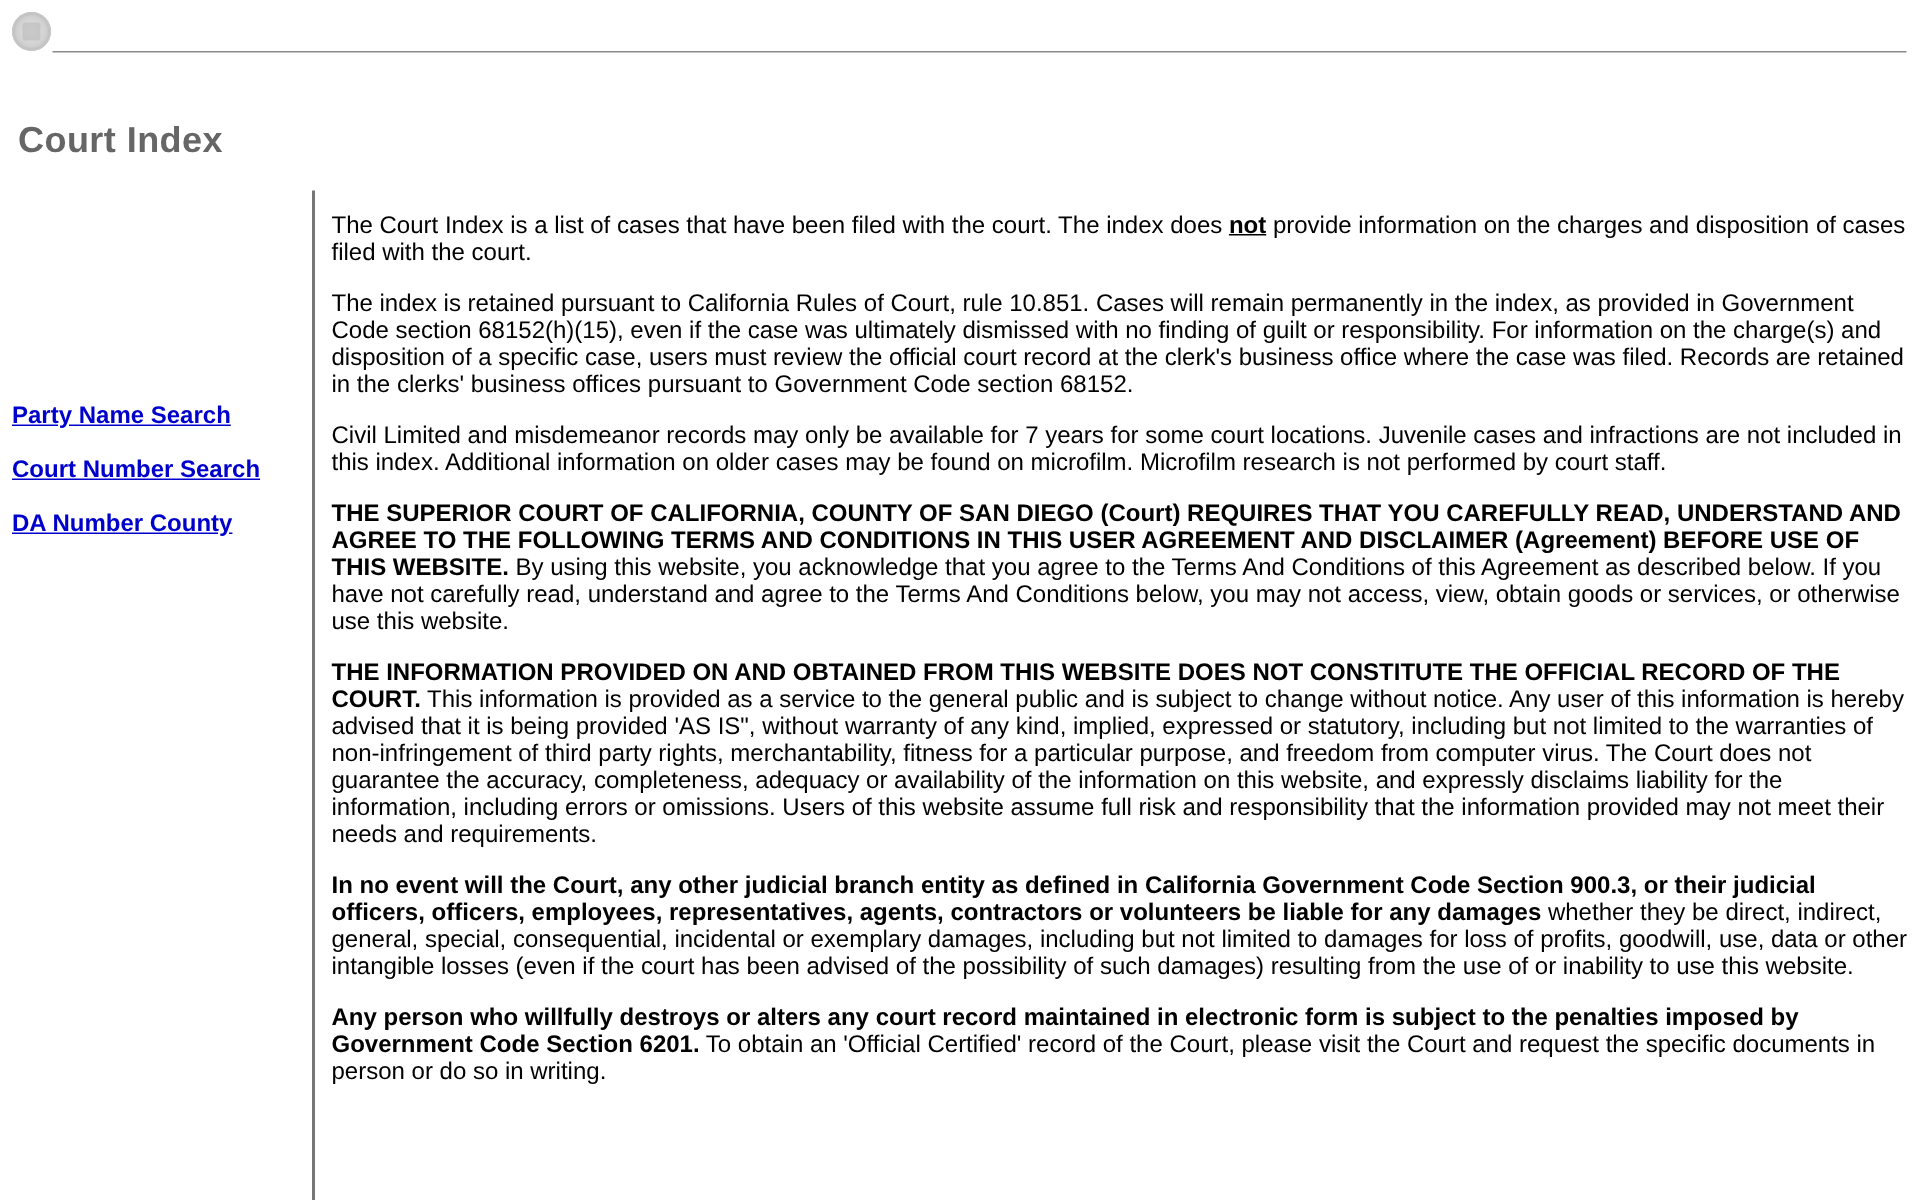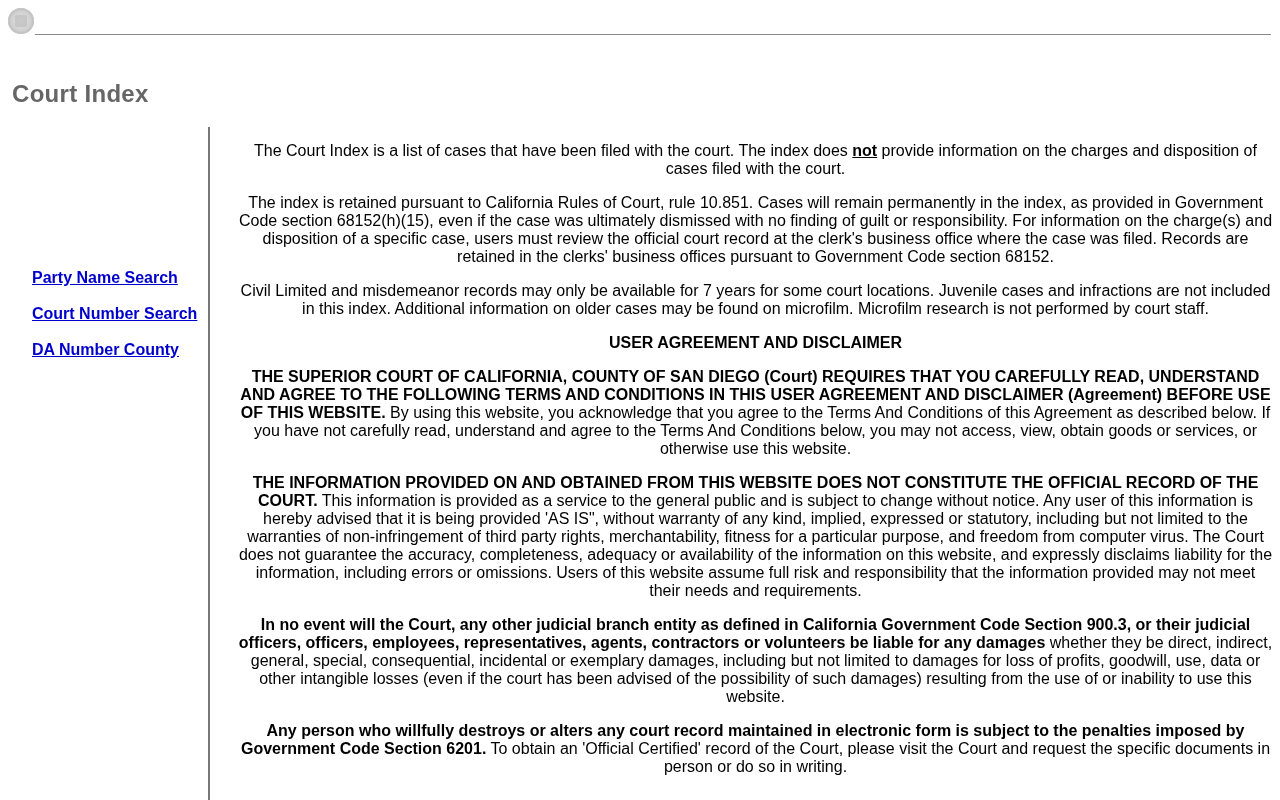--- a/index.html
+++ b/index.html
@@ -59,21 +59,20 @@
       margin: 4px;
       font-size: 24px;
       font-weight: bold;
       color: #666666;
       letter-spacing: 0.3px;
     }
     .sidebar {
       position: absolute;
       left: 8px; top: 268px;
       width: 190px;
-      margin-left: 24px;
     }
     .sidebar a {
       display: block;
       font-size: 16px;
       font-weight: bold;
       color: #0000cc;
       text-decoration: underline;
       margin-bottom: 17px;
       line-height: 19px;
       cursor: pointer;
@@ -86,22 +85,21 @@
       background: #777777;
     }
     .content {
       position: absolute;
       left: 221px; top: 142px;
       width: 1052px;
       font-size: 16px;
       line-height: 18px;
     }
     .content p {
-      margin: 0 0 16px 17px;
-      text-align: center;
+      margin: 0 0 16px 0;
     }
     .content b { font-weight: bold; }
     .content .u { text-decoration: underline; font-weight: bold; }
   </style>
 </head>
 <body>
 
 <div class="header">
   <div class="seal"></div>
   <div class="header-rule"></div>
@@ -114,18 +112,17 @@
   <a>Court Number Search</a>
   <a>DA Number County</a>
 </nav>
 
 <div class="divider"></div>
 
 <main class="content">
   <p><span>The Court Index is a list of cases that have been filed with the court. The index does </span><span class="u">not</span><span> provide information on the charges and disposition of cases filed with the court.</span></p>
   <p>The index is retained pursuant to California Rules of Court, rule 10.851. Cases will remain permanently in the index, as provided in Government Code section 68152(h)(15), even if the case was ultimately dismissed with no finding of guilt or responsibility. For information on the charge(s) and disposition of a specific case, users must review the official court record at the clerk's business office where the case was filed. Records are retained in the clerks' business offices pursuant to Government Code section 68152.</p>
   <p>Civil Limited and misdemeanor records may only be available for 7 years for some court locations. Juvenile cases and infractions are not included in this index. Additional information on older cases may be found on microfilm. Microfilm research is not performed by court staff.</p>
-  <p><b>USER AGREEMENT AND DISCLAIMER</b></p>
   <p><b>THE SUPERIOR COURT OF CALIFORNIA, COUNTY OF SAN DIEGO (Court) REQUIRES THAT YOU CAREFULLY READ, UNDERSTAND AND AGREE TO THE FOLLOWING TERMS AND CONDITIONS IN THIS USER AGREEMENT AND DISCLAIMER (Agreement) BEFORE USE OF THIS WEBSITE.</b><span>  By using this website, you acknowledge that you agree to the Terms And Conditions of this Agreement as described below. If you have not carefully read, understand and agree to the Terms And Conditions below, you may not access, view, obtain goods or services, or otherwise use this website.</span></p>
   <p><b>THE INFORMATION PROVIDED ON AND OBTAINED FROM THIS WEBSITE DOES NOT CONSTITUTE THE OFFICIAL RECORD OF THE COURT.</b><span>  This information is provided as a service to the general public and is subject to change without notice. Any user of this information is hereby advised that it is being provided 'AS IS", without warranty of any kind, implied, expressed or statutory, including but not limited to the warranties of non-infringement of third party rights, merchantability, fitness for a particular purpose, and freedom from computer virus. The Court does not guarantee the accuracy, completeness, adequacy or availability of the information on this website, and expressly disclaims liability for the information, including errors or omissions. Users of this website assume full risk and responsibility that the information provided may not meet their needs and requirements.</span></p>
   <p><b>In no event will the Court, any other judicial branch entity as defined in California Government Code Section 900.3, or their judicial officers, officers, employees, representatives, agents, contractors or volunteers be liable for any damages</b><span> whether they be direct, indirect, general, special, consequential, incidental or exemplary damages, including but not limited to damages for loss of profits, goodwill, use, data or other intangible losses (even if the court has been advised of the possibility of such damages) resulting from the use of or inability to use this website.</span></p>
   <p><b>Any person who willfully destroys or alters any court record maintained in electronic form is subject to the penalties imposed by Government Code Section 6201.</b><span>  To obtain an 'Official Certified' record of the Court, please visit the Court and request the specific documents in person or do so in writing.</span></p>
 </main>
 
 </body></html>

